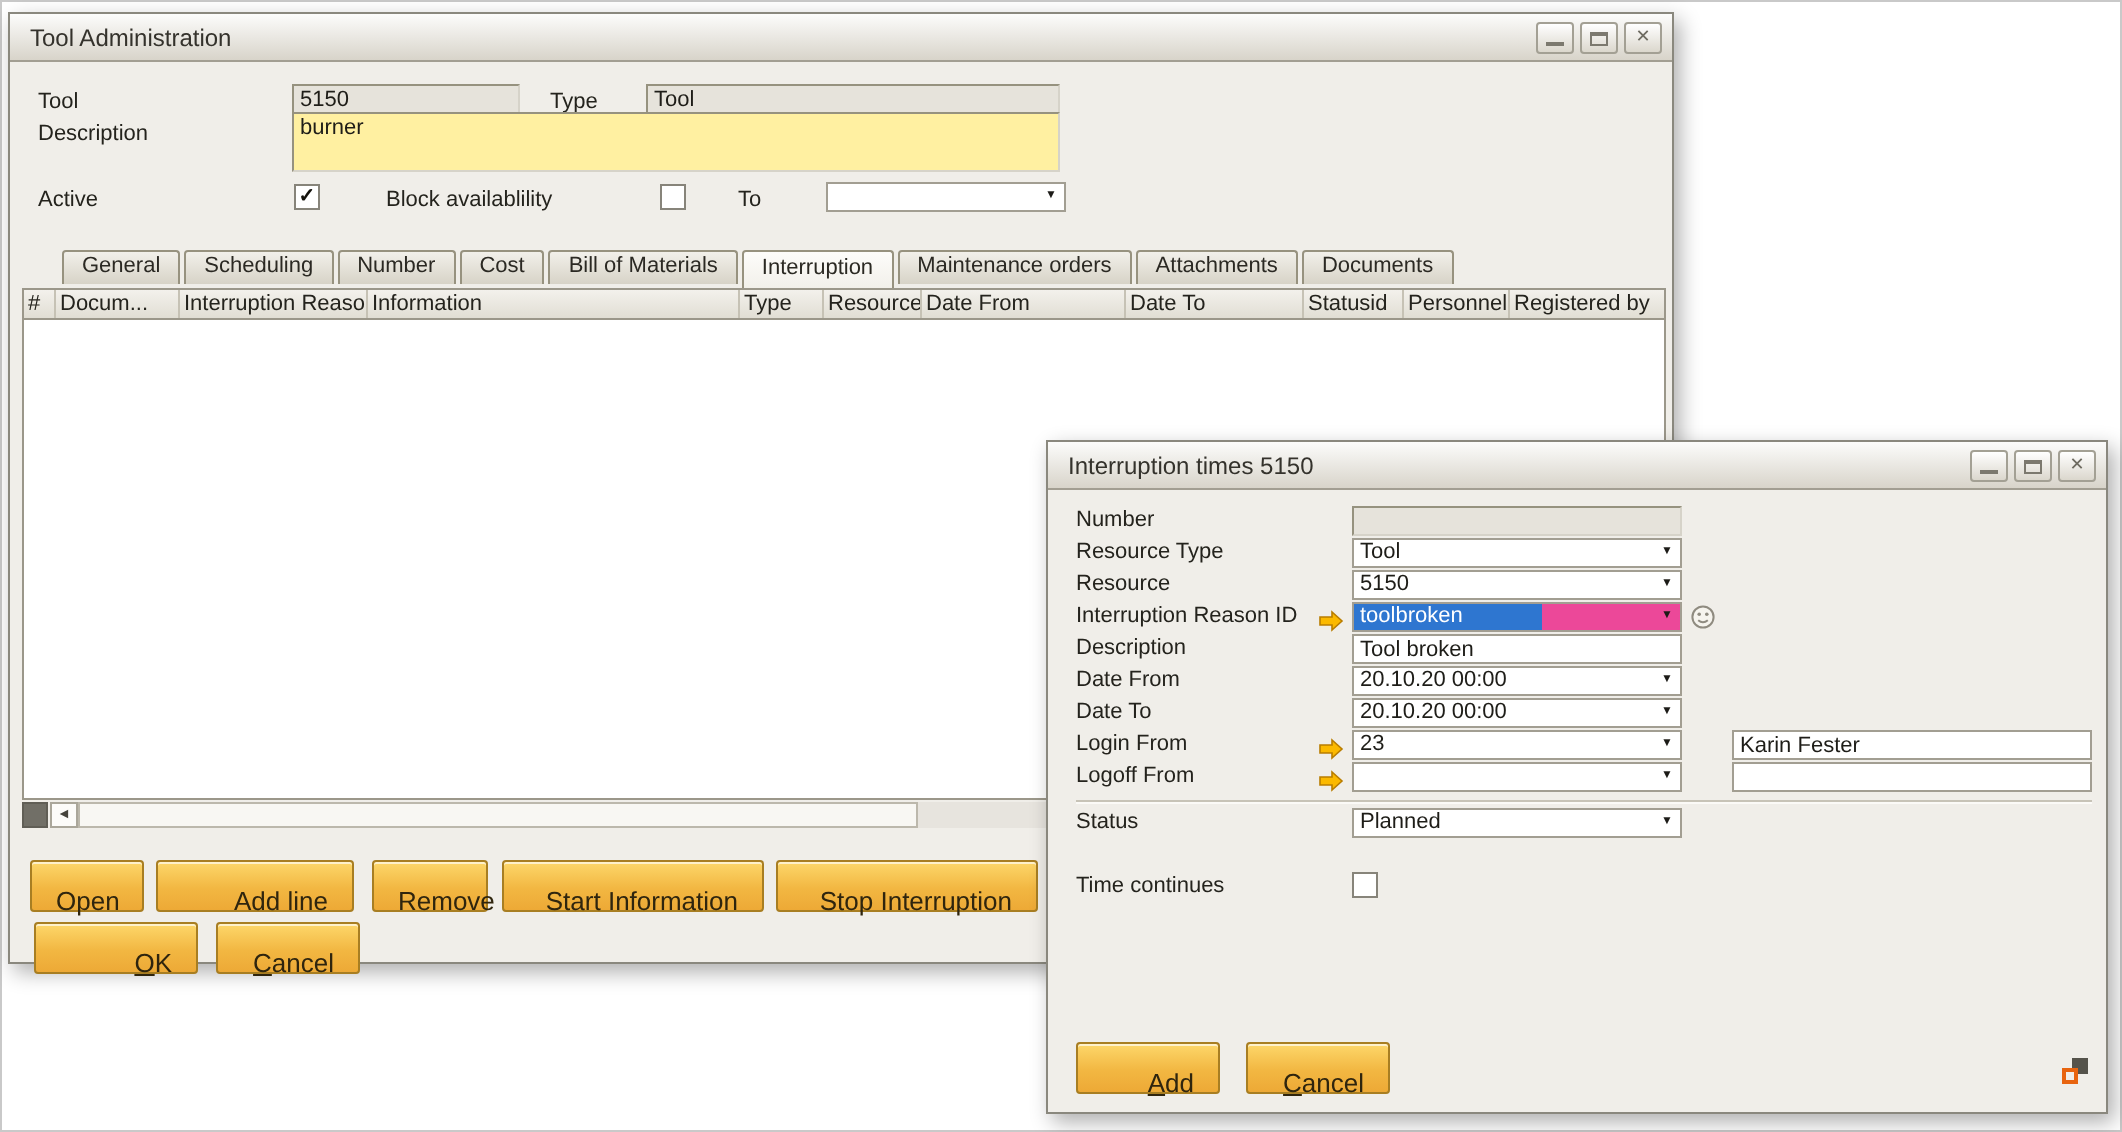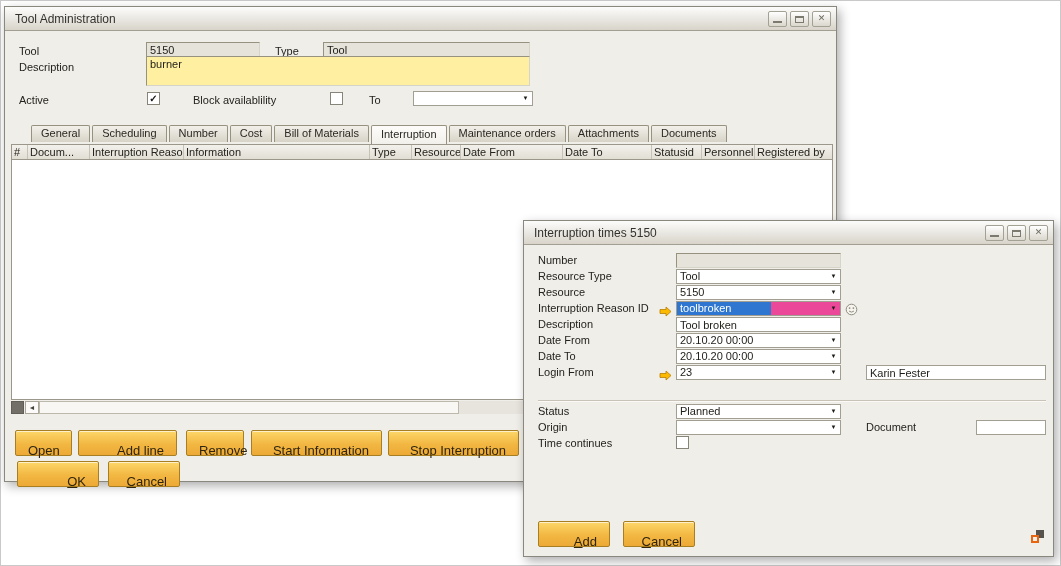--- a/index.html
+++ b/index.html
@@ -203,40 +203,42 @@
     <span class="linkarrow"><svg width="13" height="11" viewBox="0 0 13 11">
           <path d="M1 3.5h6V1l5 4.5L7 10V7.5H1z" fill="#fbb900" stroke="#b97d00" stroke-width="0.8"></path>
         </svg></span>
     <span class="combo" style="left:138px;width:165px;">
       <span class="ctext">23</span>
       <span class="carrow">▼</span>
     </span>
     <span class="fld whitefld" style="left:328px;width:180px;">Karin Fester</span>
   </div>
 
+  <div class="drow" style="top:160px;">
+    <span class="dlabel">Logoff From</span>
+    <span class="linkarrow"><svg width="13" height="11" viewBox="0 0 13 11">
+          <path d="M1 3.5h6V1l5 4.5L7 10V7.5H1z" fill="#fbb900" stroke="#b97d00" stroke-width="0.8"></path>
+        </svg></span>
+    <span class="combo" style="left:138px;width:165px;">
+      <span class="ctext"></span>
+      <span class="carrow">▼</span>
+    </span>
+    <span class="fld whitefld" style="left:328px;width:180px;"></span>
+  </div>
 
   <div class="dsep"></div>
 
   <div class="drow" style="top:183px;">
     <span class="dlabel">Status</span>
     <span class="combo" style="left:138px;width:165px;">
       <span class="ctext">Planned</span>
       <span class="carrow">▼</span>
     </span>
   </div>
 
-  <div class="drow" style="top:199px;">
-    <span class="dlabel">Origin</span>
-    <span class="combo" style="left:138px;width:165px;">
-      <span class="ctext"></span>
-      <span class="carrow">▼</span>
-    </span>
-    <span class="dlabel2">Document</span>
-    <span class="fld whitefld" style="left:438px;width:70px;"></span>
-  </div>
 
   <div class="drow" style="top:215px;">
     <span class="dlabel">Time continues</span>
     <span class="cb" style="left:138px;top:0;"></span>
   </div>
 
   <button class="gold" style="left:14px;top:300px;width:72px;"><span class="accel">A</span><span>dd</span></button>
   <button class="gold" style="left:99px;top:300px;width:72px;"><span class="accel">C</span><span>ancel</span></button>
 
   <span class="grip"><svg width="13" height="13" viewBox="0 0 13 13">

